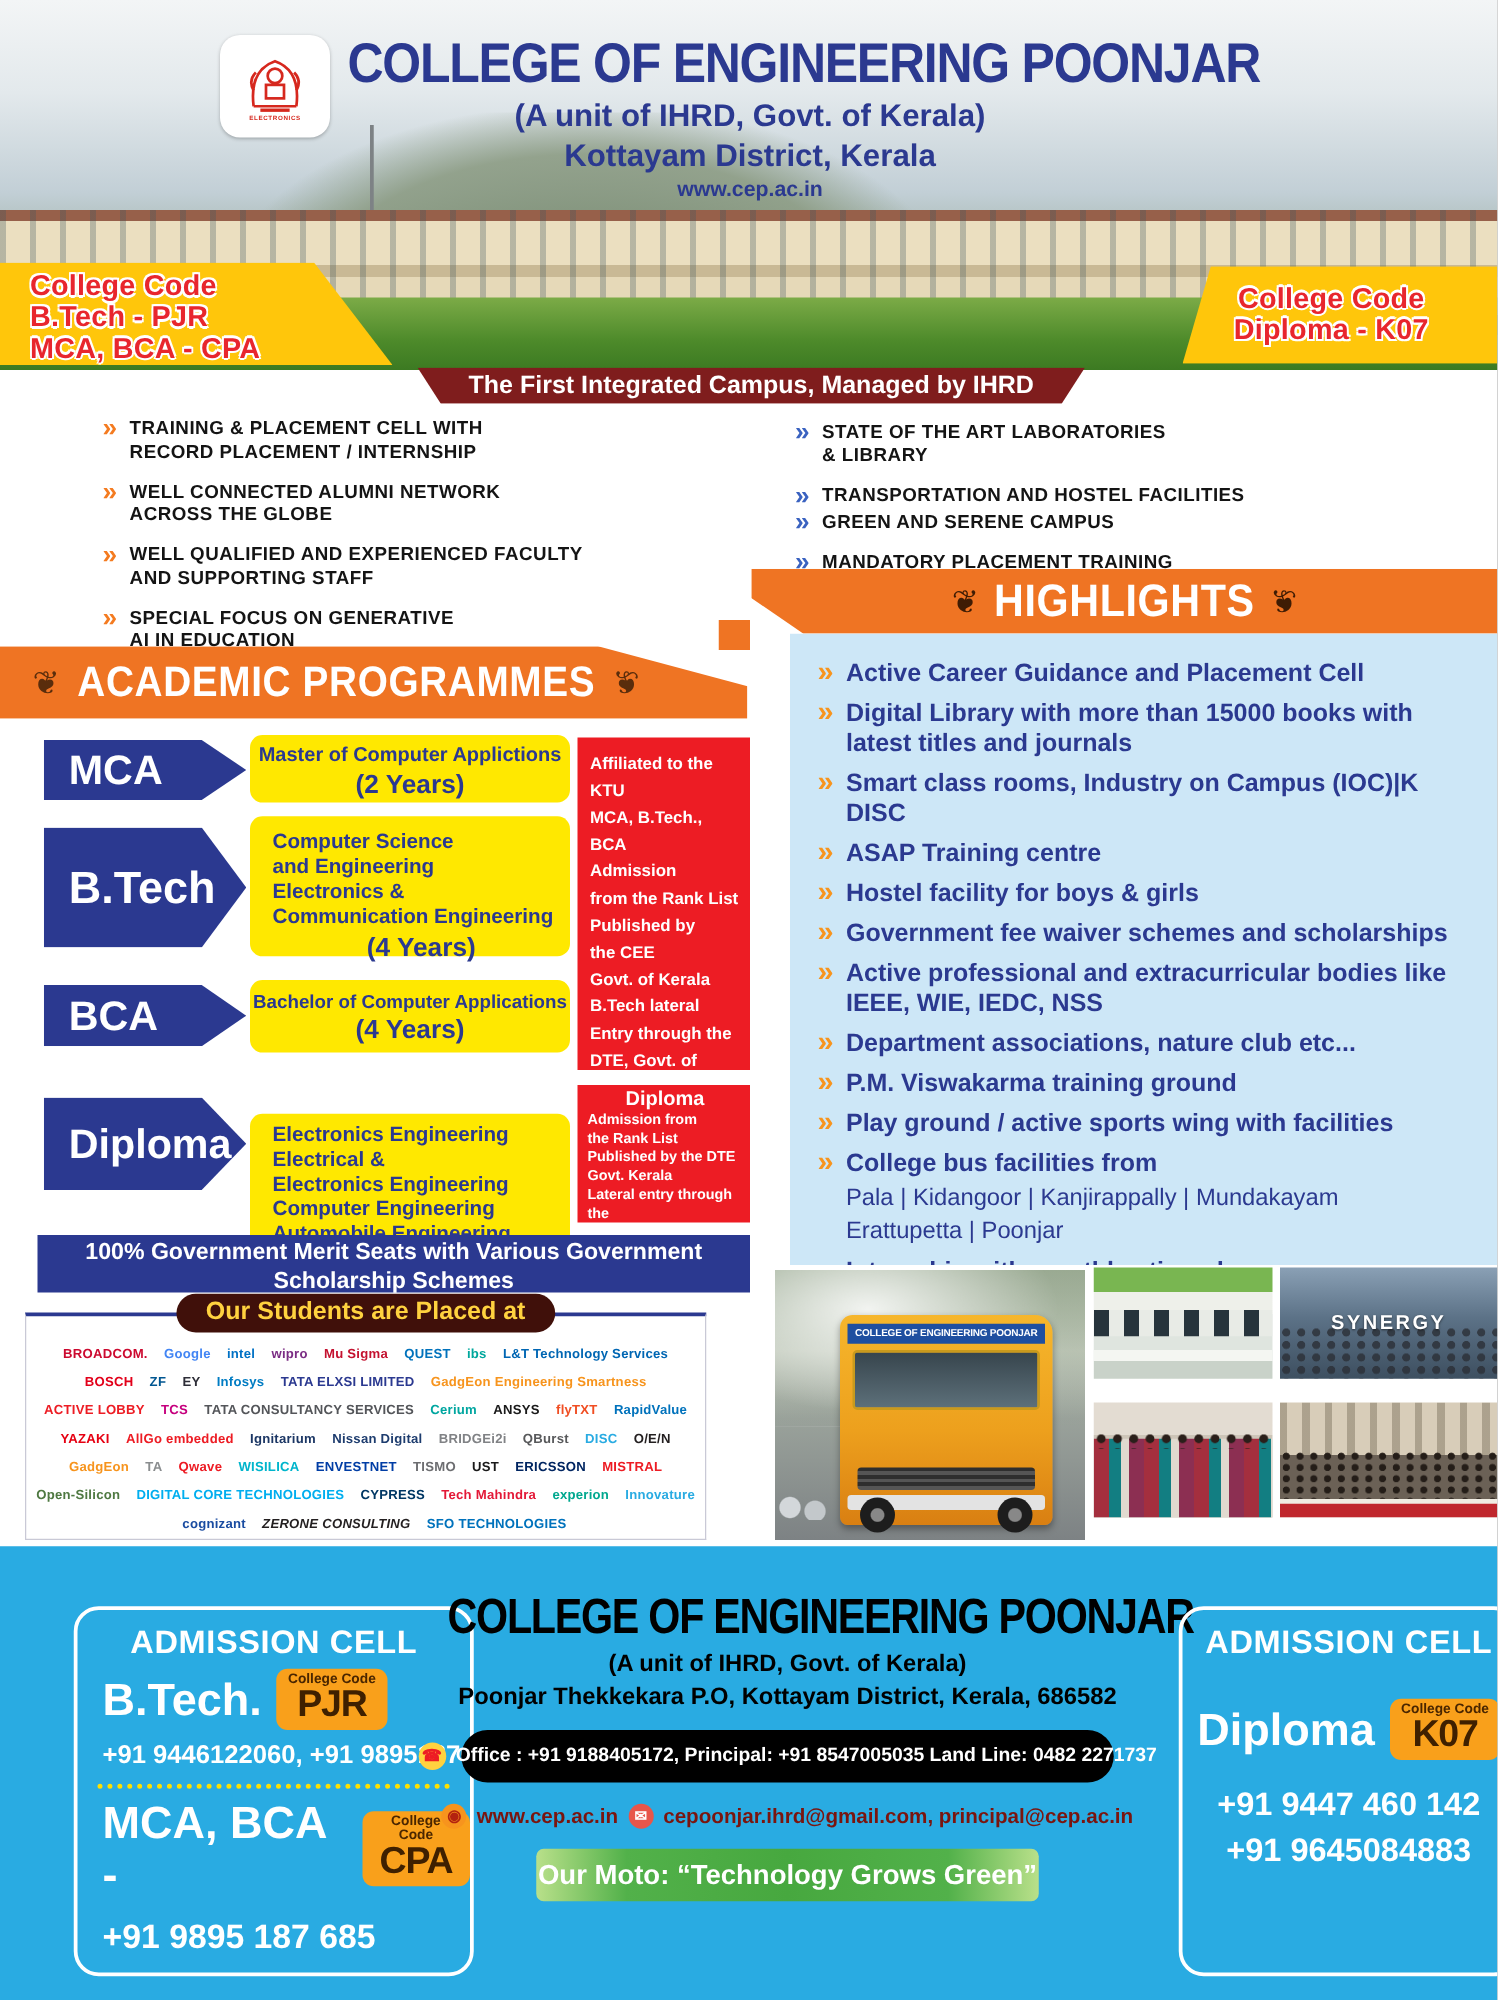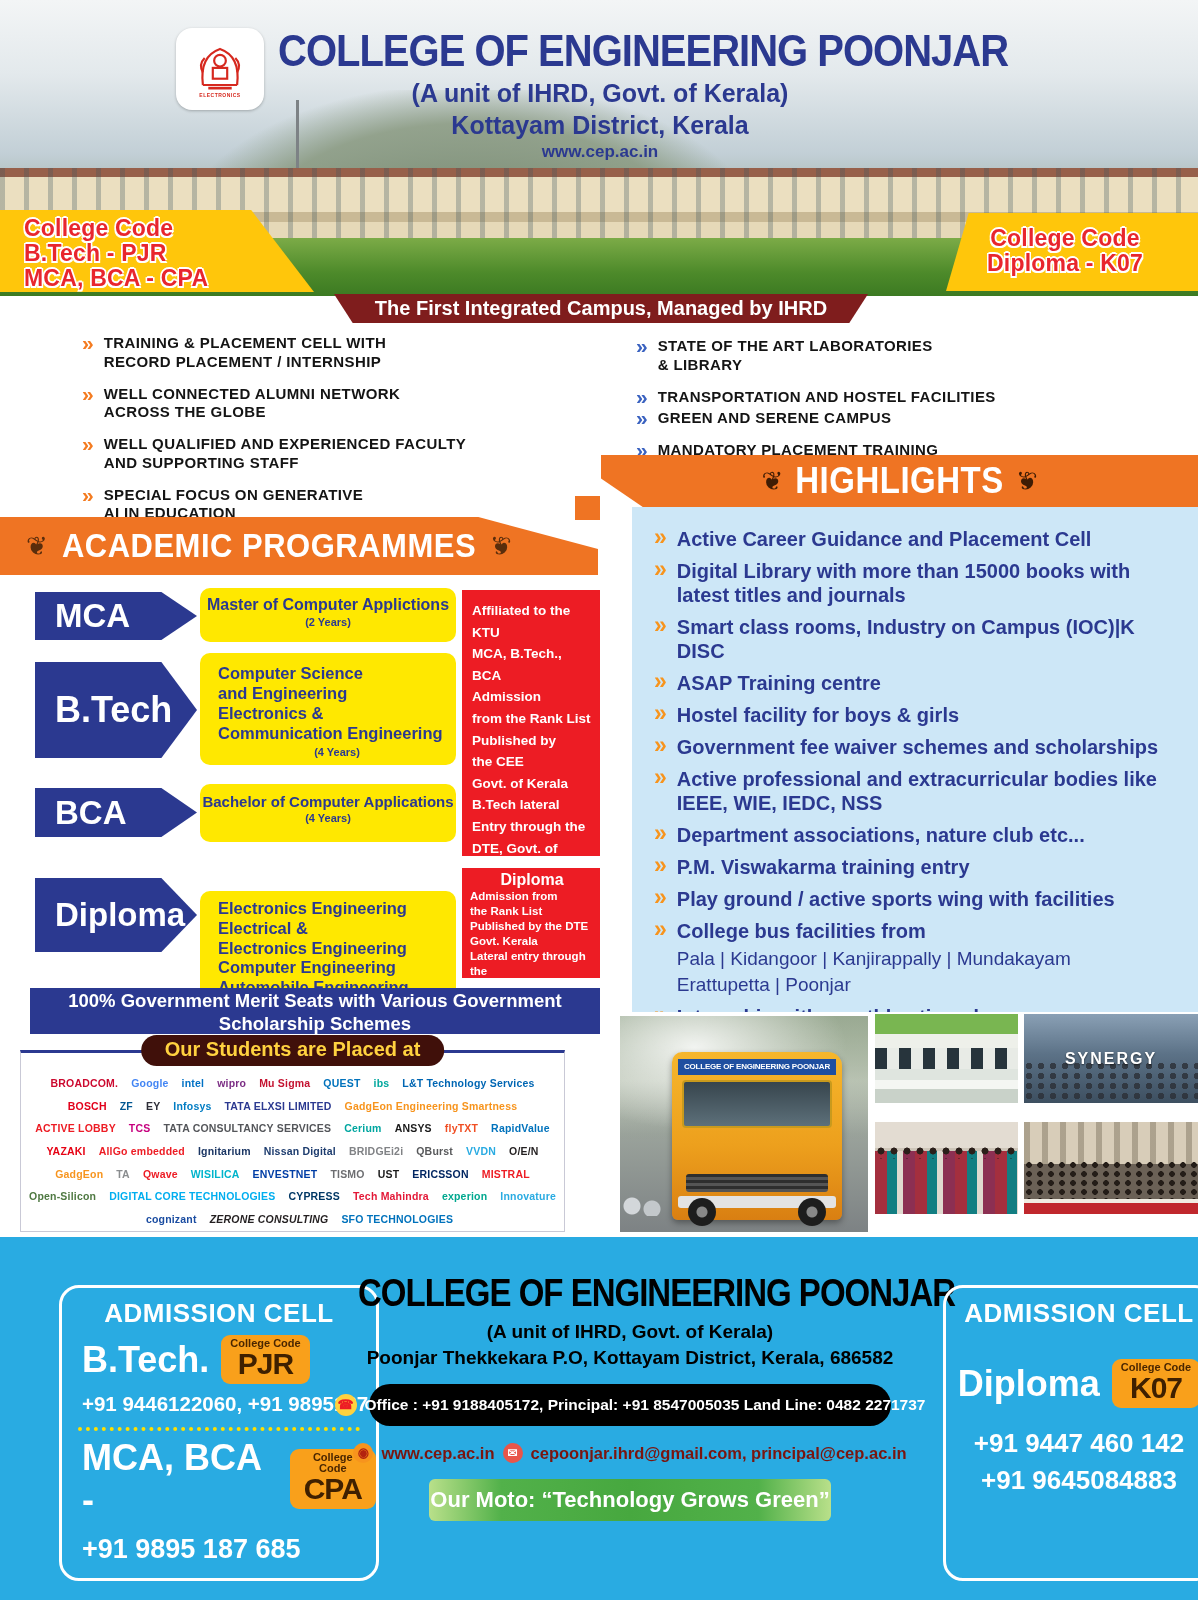--- a/index.html
+++ b/index.html
@@ -80,21 +80,21 @@
 
   
   .parrow { position:absolute; left:35px; background:#2b3990; clip-path:polygon(0 0,78% 0,100% 50%,78% 100%,0 100%); color:#fff; font-weight:900; display:flex; align-items:center; padding-left:20px; width:162px; }
   .pa-mca { top:592px; height:48px; font-size:33px; }
   .pa-btech { top:662px; height:96px; font-size:36px; }
   .pa-bca { top:788px; height:49px; font-size:33px; }
   .pa-dip { top:878px; height:74px; font-size:33px; }
 
   .ybox { position:absolute; left:200px; width:256px; background:#ffe800; border-radius:10px; color:#2b3990; font-weight:800; }
   .ydesc { white-space:pre-line; }
-  .yyears { text-align:center; font-size:11px; margin-top:2px; }
+  .yyears { text-align:center; font-size:21px; margin-top:2px; }
   .y1 { top:588px; height:54px; text-align:center; font-size:16px; padding-top:8px; }
   .y2 { top:653px; height:112px; font-size:16.5px; line-height:1.22; padding:10px 0 0 18px; }
   .y3 { top:784px; height:58px; text-align:center; font-size:15px; padding-top:9px; }
   .y4 { top:855px; height:114px; font-size:16.5px; line-height:1.2; padding:8px 0 0 18px;margin-top:36px; }
 
   .rbox { position:absolute; left:462px; width:138px; background:#ed1c24; color:#fff; font-weight:700; }
   .r1 { top:590px; height:266px; font-size:13.5px; line-height:1.6; padding:10px 6px 0 10px; white-space:pre-line; }
   .r2 { top:868px; height:110px; padding:3px 6px 0 8px; }
   .r2-title { text-align:center; font-size:16px; font-weight:900; }
   .r2-body { font-size:11.5px; line-height:1.3; white-space:pre-line; font-weight:800; }
@@ -319,21 +319,21 @@
       </div>
     <div class="hl-item">
         <span class="hl-chev"></span>
         <div class="hl-body">
           <div class="hl-text">Department associations, nature club etc...</div>
         </div>
       </div>
     <div class="hl-item">
         <span class="hl-chev"></span>
         <div class="hl-body">
-          <div class="hl-text">P.M. Viswakarma training entry</div>
+          <div class="hl-text">P.M. Viswakarma training ground</div>
         </div>
       </div>
     <div class="hl-item">
         <span class="hl-chev"></span>
         <div class="hl-body">
           <div class="hl-text">Play ground / active sports wing with facilities</div>
         </div>
       </div>
     <div class="hl-item">
         <span class="hl-chev"></span>
@@ -426,21 +426,21 @@
         <span class="logo-item" style="color: rgb(0, 166, 160);">Cerium</span>
         <span class="logo-item" style="color: rgb(26, 26, 26);">ANSYS</span>
         <span class="logo-item" style="color: rgb(240, 78, 35);">flyTXT</span>
         <span class="logo-item" style="color: rgb(0, 114, 188);">RapidValue</span>
         <span class="logo-item" style="color: rgb(230, 0, 18);">YAZAKI</span>
         <span class="logo-item" style="color: rgb(237, 28, 36);">AllGo embedded</span>
         <span class="logo-item" style="color: rgb(27, 54, 100);">Ignitarium</span>
         <span class="logo-item" style="color: rgb(29, 60, 110);">Nissan Digital</span>
         <span class="logo-item" style="color: rgb(128, 130, 133);">BRIDGEi2i</span>
         <span class="logo-item" style="color: rgb(88, 89, 91);">QBurst</span>
-        <span class="logo-item" style="color: rgb(41, 171, 226);">VVDN</span>
+        <span class="logo-item" style="color: rgb(41, 171, 226);">DISC</span>
         <span class="logo-item" style="color: rgb(35, 31, 32);">O/E/N</span>
         <span class="logo-item" style="color: rgb(247, 148, 29);">GadgEon</span>
         <span class="logo-item" style="color: rgb(138, 141, 143);">TA</span>
         <span class="logo-item" style="color: rgb(237, 28, 36);">Qwave</span>
         <span class="logo-item" style="color: rgb(0, 181, 204);">WISILICA</span>
         <span class="logo-item" style="color: rgb(0, 61, 165);">ENVESTNET</span>
         <span class="logo-item" style="color: rgb(109, 110, 113);">TISMO</span>
         <span class="logo-item" style="color: rgb(26, 26, 26);">UST</span>
         <span class="logo-item" style="color: rgb(0, 37, 97);">ERICSSON</span>
         <span class="logo-item" style="color: rgb(237, 28, 36);">MISTRAL</span>

